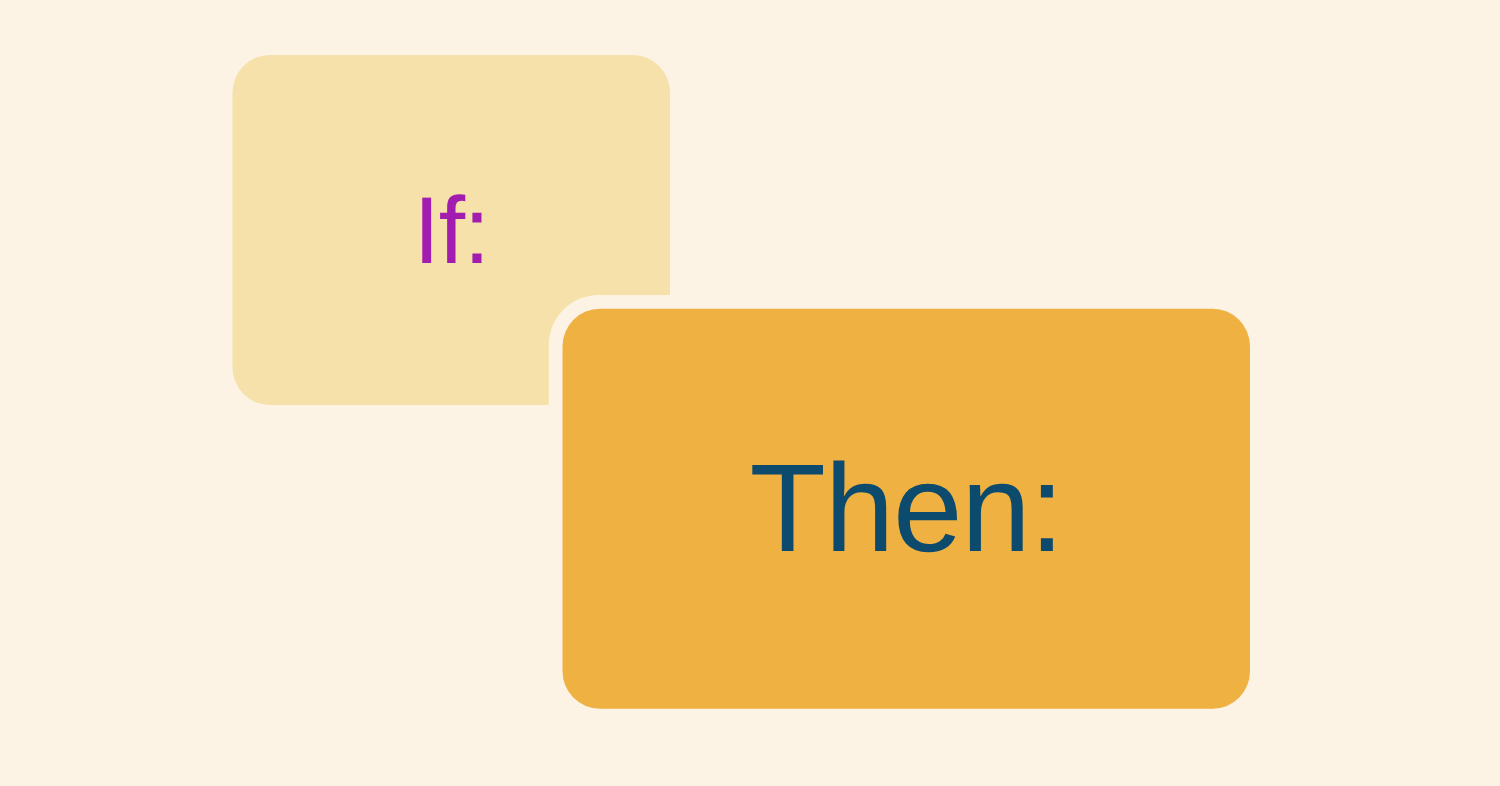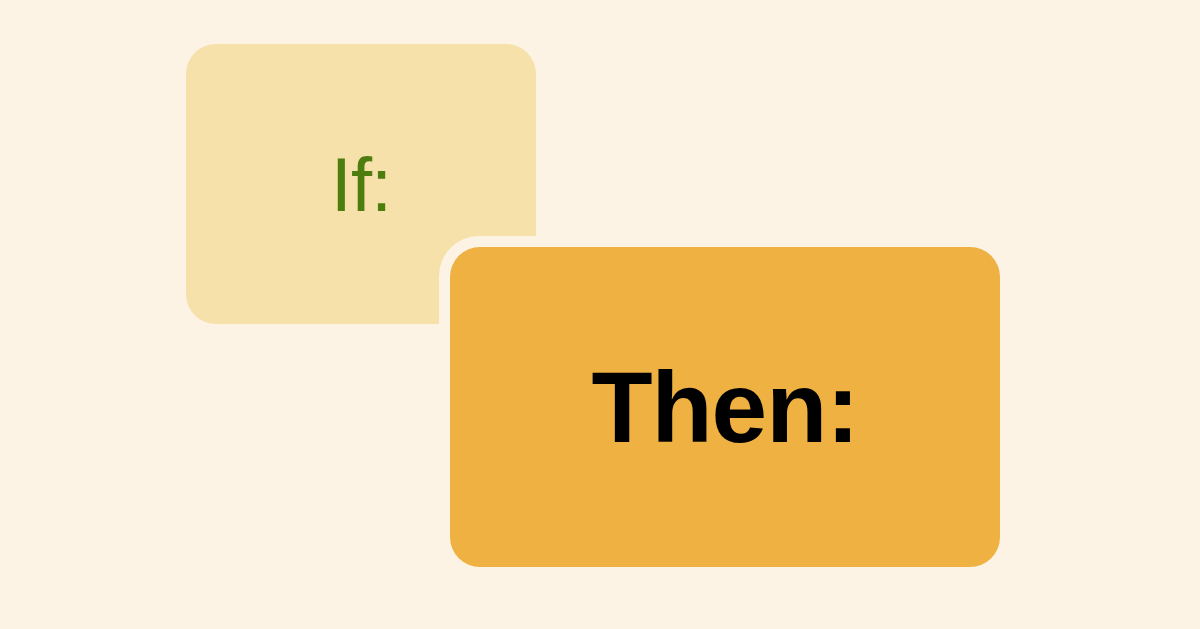--- a/index.html
+++ b/index.html
@@ -53,27 +53,27 @@
       height: 320px;
       background-color: #eeb142;
       border-radius: 30px;
       display: flex;
       align-items: center;
       justify-content: center;
     }
     .label-if {
       font-size: 76px;
       font-weight: 500;
-      color: #4d7c0f;
+      color: #a21caf;
       letter-spacing: -1px;
     }
     .label-then {
       font-size: 100px;
-      font-weight: 700;
-      color: #000000;
+      font-weight: 400;
+      color: #0c4a6e;
       letter-spacing: -1px;
     }
   </style>
 </head>
 <body>
 
 <div class="card-if">
   <span class="label-if">If:</span>
 </div>
 

